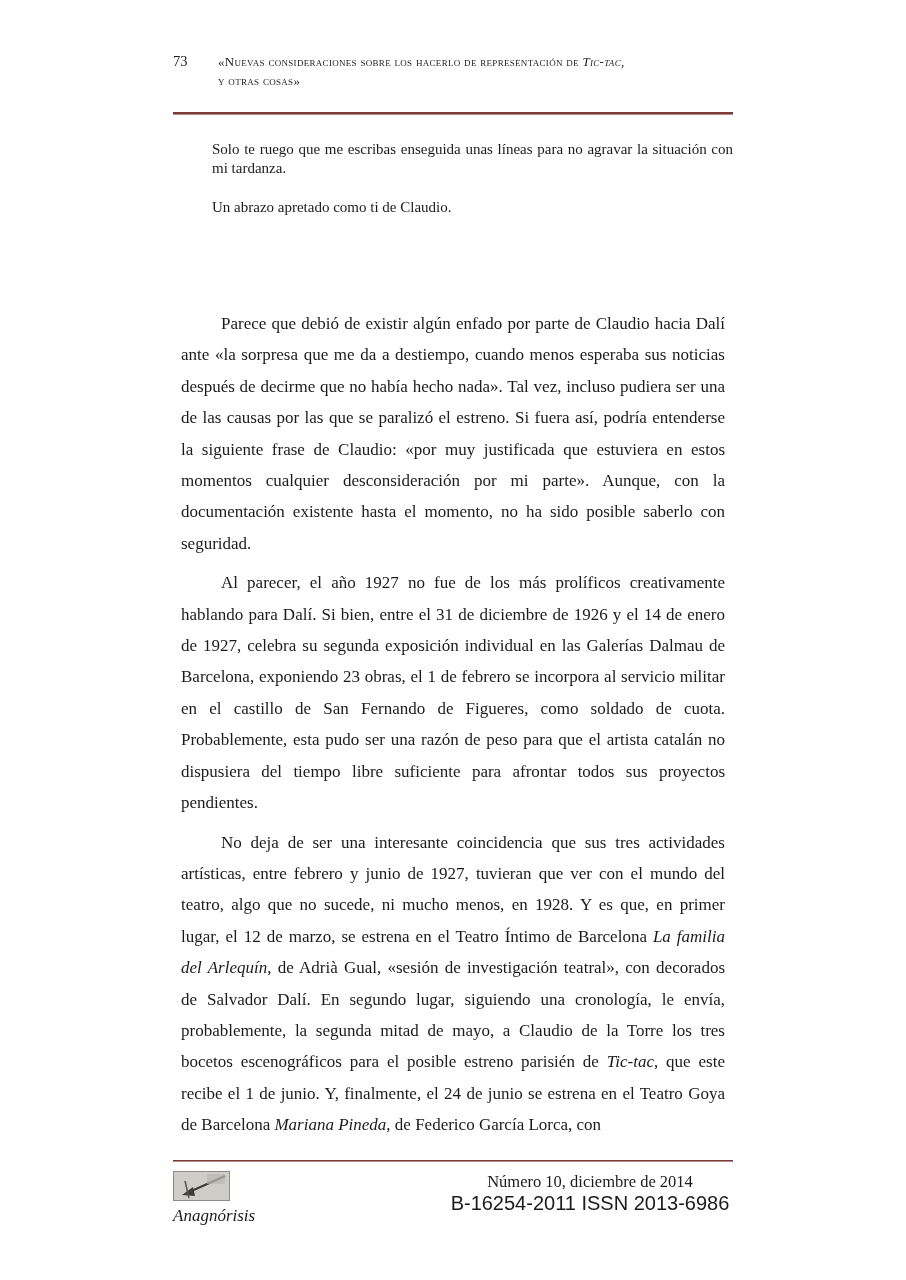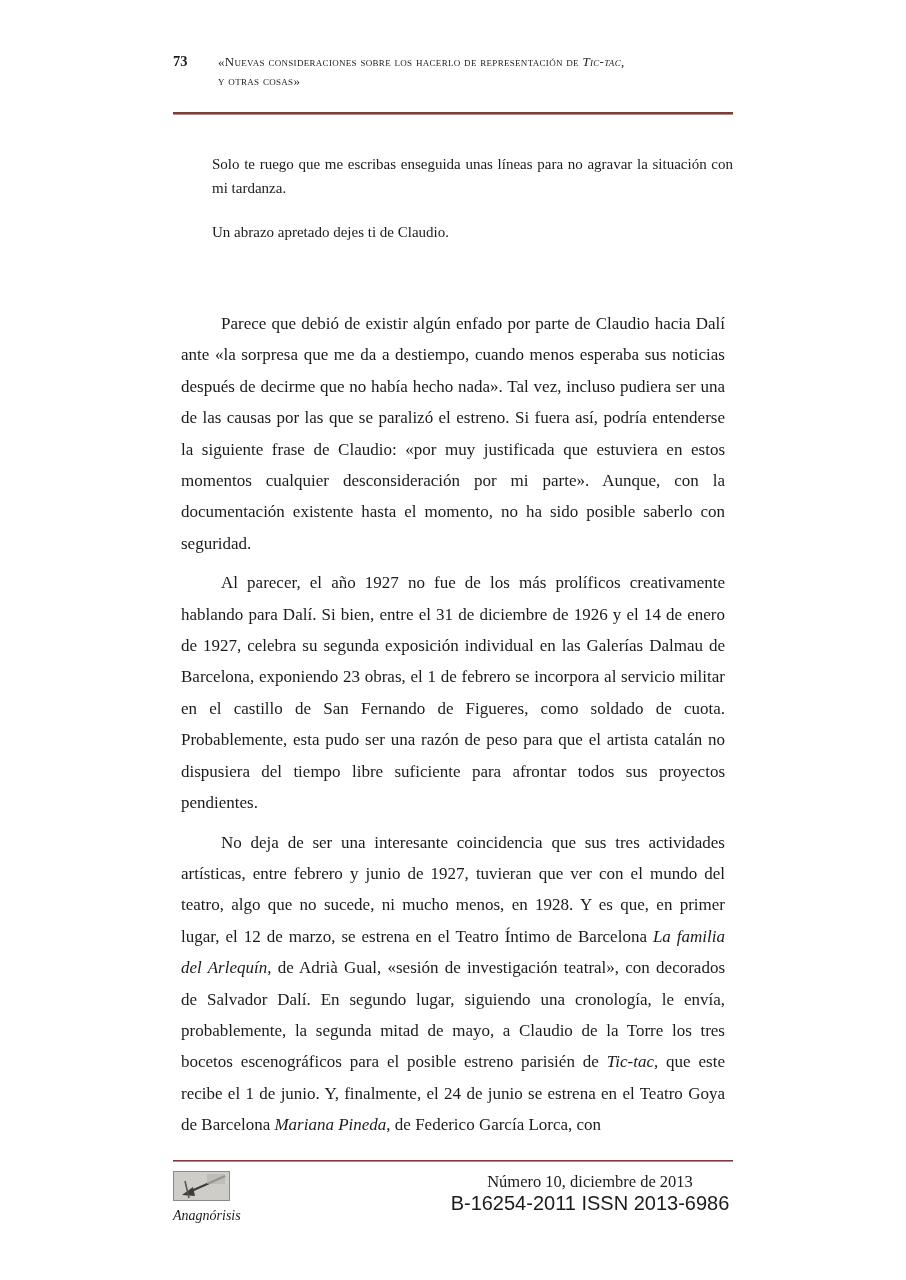--- a/index.html
+++ b/index.html
@@ -16,37 +16,37 @@
     font-family:"Liberation Serif", serif;
     overflow:hidden;
   }
   
   .header{
     position:absolute;left:173px;top:52px;width:560px;
     display:flex;align-items:flex-start;
   }
   .page-num{
     width:45px;flex:0 0 45px;
-    font-size:14.5px;line-height:19px;font-weight:bold;
+    font-size:14.5px;line-height:19px;
   }
   .article-title{
     flex:1;
     font-variant:small-caps;
     font-size:13px;line-height:19px;
     letter-spacing:0.3px;
   }
   .rule-top{
     position:absolute;left:173px;top:112px;width:560px;height:3px;
     background:var(--rule);
     border-bottom:1px solid #b08a86;
   }
   
   .quote{
-    position:absolute;left:212px;top:152px;width:521px;
-    font-size:15px;line-height:24px;
+    position:absolute;left:212px;top:140px;width:521px;
+    font-size:15px;line-height:19px;
     text-align:justify;
   }
   .quote p{margin:0;}
   .quote p.closing{margin-top:19.5px;text-align:left;}
   
   .body-text{
     position:absolute;left:173px;top:300px;width:560px;
     font-size:17px;line-height:31.4px;
     text-align:justify;
   }
@@ -59,21 +59,21 @@
     height:2px;background:var(--rule);
     border-bottom:1px solid #b08a86;
     margin-bottom:9px;
   }
   .footer-row{
     display:flex;justify-content:space-between;align-items:flex-start;
   }
   .footer-left{display:flex;flex-direction:column;}
   .logo-box{width:57px;height:30px;display:block;}
   .journal-name{
-    font-style:italic;font-size:14px;line-height:22px;margin-top:4px;
+    font-style:italic;font-size:17px;line-height:22px;margin-top:4px;
   }
   .footer-right{
     width:286px;text-align:center;
   }
   .issue-line{
     font-size:16.5px;line-height:22px;
   }
   .registration-line{
     font-family:Liberation Sans, sans-serif;
     font-size:20px;line-height:21px;
@@ -89,21 +89,21 @@
     <div class="article-title">
       <div><span>«Nuevas consideraciones sobre los hacerlo de representación de </span><span style="font-style: italic;">Tic-tac</span><span>,</span></div>
       <div><span>y otras cosas»</span></div>
     </div>
   </div>
 
   <div class="rule-top"></div>
 
   <div class="quote">
     <p>Solo te ruego que me escribas enseguida unas líneas para no agravar la situación con mi tardanza.</p>
-    <p class="closing">Un abrazo apretado dejes ti de Claudio.</p>
+    <p class="closing">Un abrazo apretado como ti de Claudio.</p>
   </div>
 
   <div class="body-text">
     <p><span>Parece que debió de existir algún enfado por parte de Claudio hacia Dalí ante «la sorpresa que me da a destiempo, cuando menos esperaba sus noticias después de decirme que no había hecho nada». Tal vez, incluso pudiera ser una de las causas por las que se paralizó el estreno. Si fuera así, podría entenderse la siguiente frase de Claudio: «por muy justificada que estuviera en estos momentos cualquier desconsideración por mi parte». Aunque, con la documentación existente hasta el momento, no ha sido posible saberlo con seguridad.</span></p>
     <p><span>Al parecer, el año 1927 no fue de los más prolíficos creativamente hablando para Dalí. Si bien, entre el 31 de diciembre de 1926 y el 14 de enero de 1927, celebra su segunda exposición individual en las Galerías Dalmau de Barcelona, exponiendo 23 obras, el 1 de febrero se incorpora al servicio militar en el castillo de San Fernando de Figueres, como soldado de cuota. Probablemente, esta pudo ser una razón de peso para que el artista catalán no dispusiera del tiempo libre suficiente para afrontar todos sus proyectos pendientes.</span></p>
     <p><span>No deja de ser una interesante coincidencia que sus tres actividades artísticas, entre febrero y junio de 1927, tuvieran que ver con el mundo del teatro, algo que no sucede, ni mucho menos, en 1928. Y es que, en primer lugar, el 12 de marzo, se estrena en el Teatro Íntimo de Barcelona </span><span style="font-style: italic;">La familia del Arlequín</span><span>, de Adrià Gual, «sesión de investigación teatral», con decorados de Salvador Dalí. En segundo lugar, siguiendo una cronología, le envía, probablemente, la segunda mitad de mayo, a Claudio de la Torre los tres bocetos escenográficos para el posible estreno parisién de </span><span style="font-style: italic;">Tic-tac</span><span>, que este recibe el 1 de junio. Y, finalmente, el 24 de junio se estrena en el Teatro Goya de Barcelona </span><span style="font-style: italic;">Mariana Pineda</span><span>, de Federico García Lorca, con</span></p>
   </div>
 
   <div class="footer">
     <div class="footer-rule"></div>
@@ -112,19 +112,19 @@
         <svg class="logo-box" viewBox="0 0 57 30" xmlns="http://www.w3.org/2000/svg" aria-hidden="true">
           <rect x="0.5" y="0.5" width="56" height="29" fill="#cfcdc8" stroke="#8a8a86"></rect>
           <path d="M52 5 L14 22" stroke="#3c3c3a" stroke-width="2" fill="none"></path>
           <path d="M20 16 L9 24 L22 25 Z" fill="#3c3c3a"></path>
           <path d="M12 10 L16 27" stroke="#55534f" stroke-width="1.5" fill="none"></path>
           <rect x="34" y="3" width="18" height="10" fill="#b8b6b0" opacity="0.7"></rect>
         </svg>
         <div class="journal-name">Anagnórisis</div>
       </div>
       <div class="footer-right">
-        <div class="issue-line">Número 10, diciembre de 2013</div>
+        <div class="issue-line">Número 10, diciembre de 2014</div>
         <div class="registration-line">B-16254-2011 ISSN 2013-6986</div>
       </div>
     </div>
   </div>
 
 </div>
 
 </body></html>

